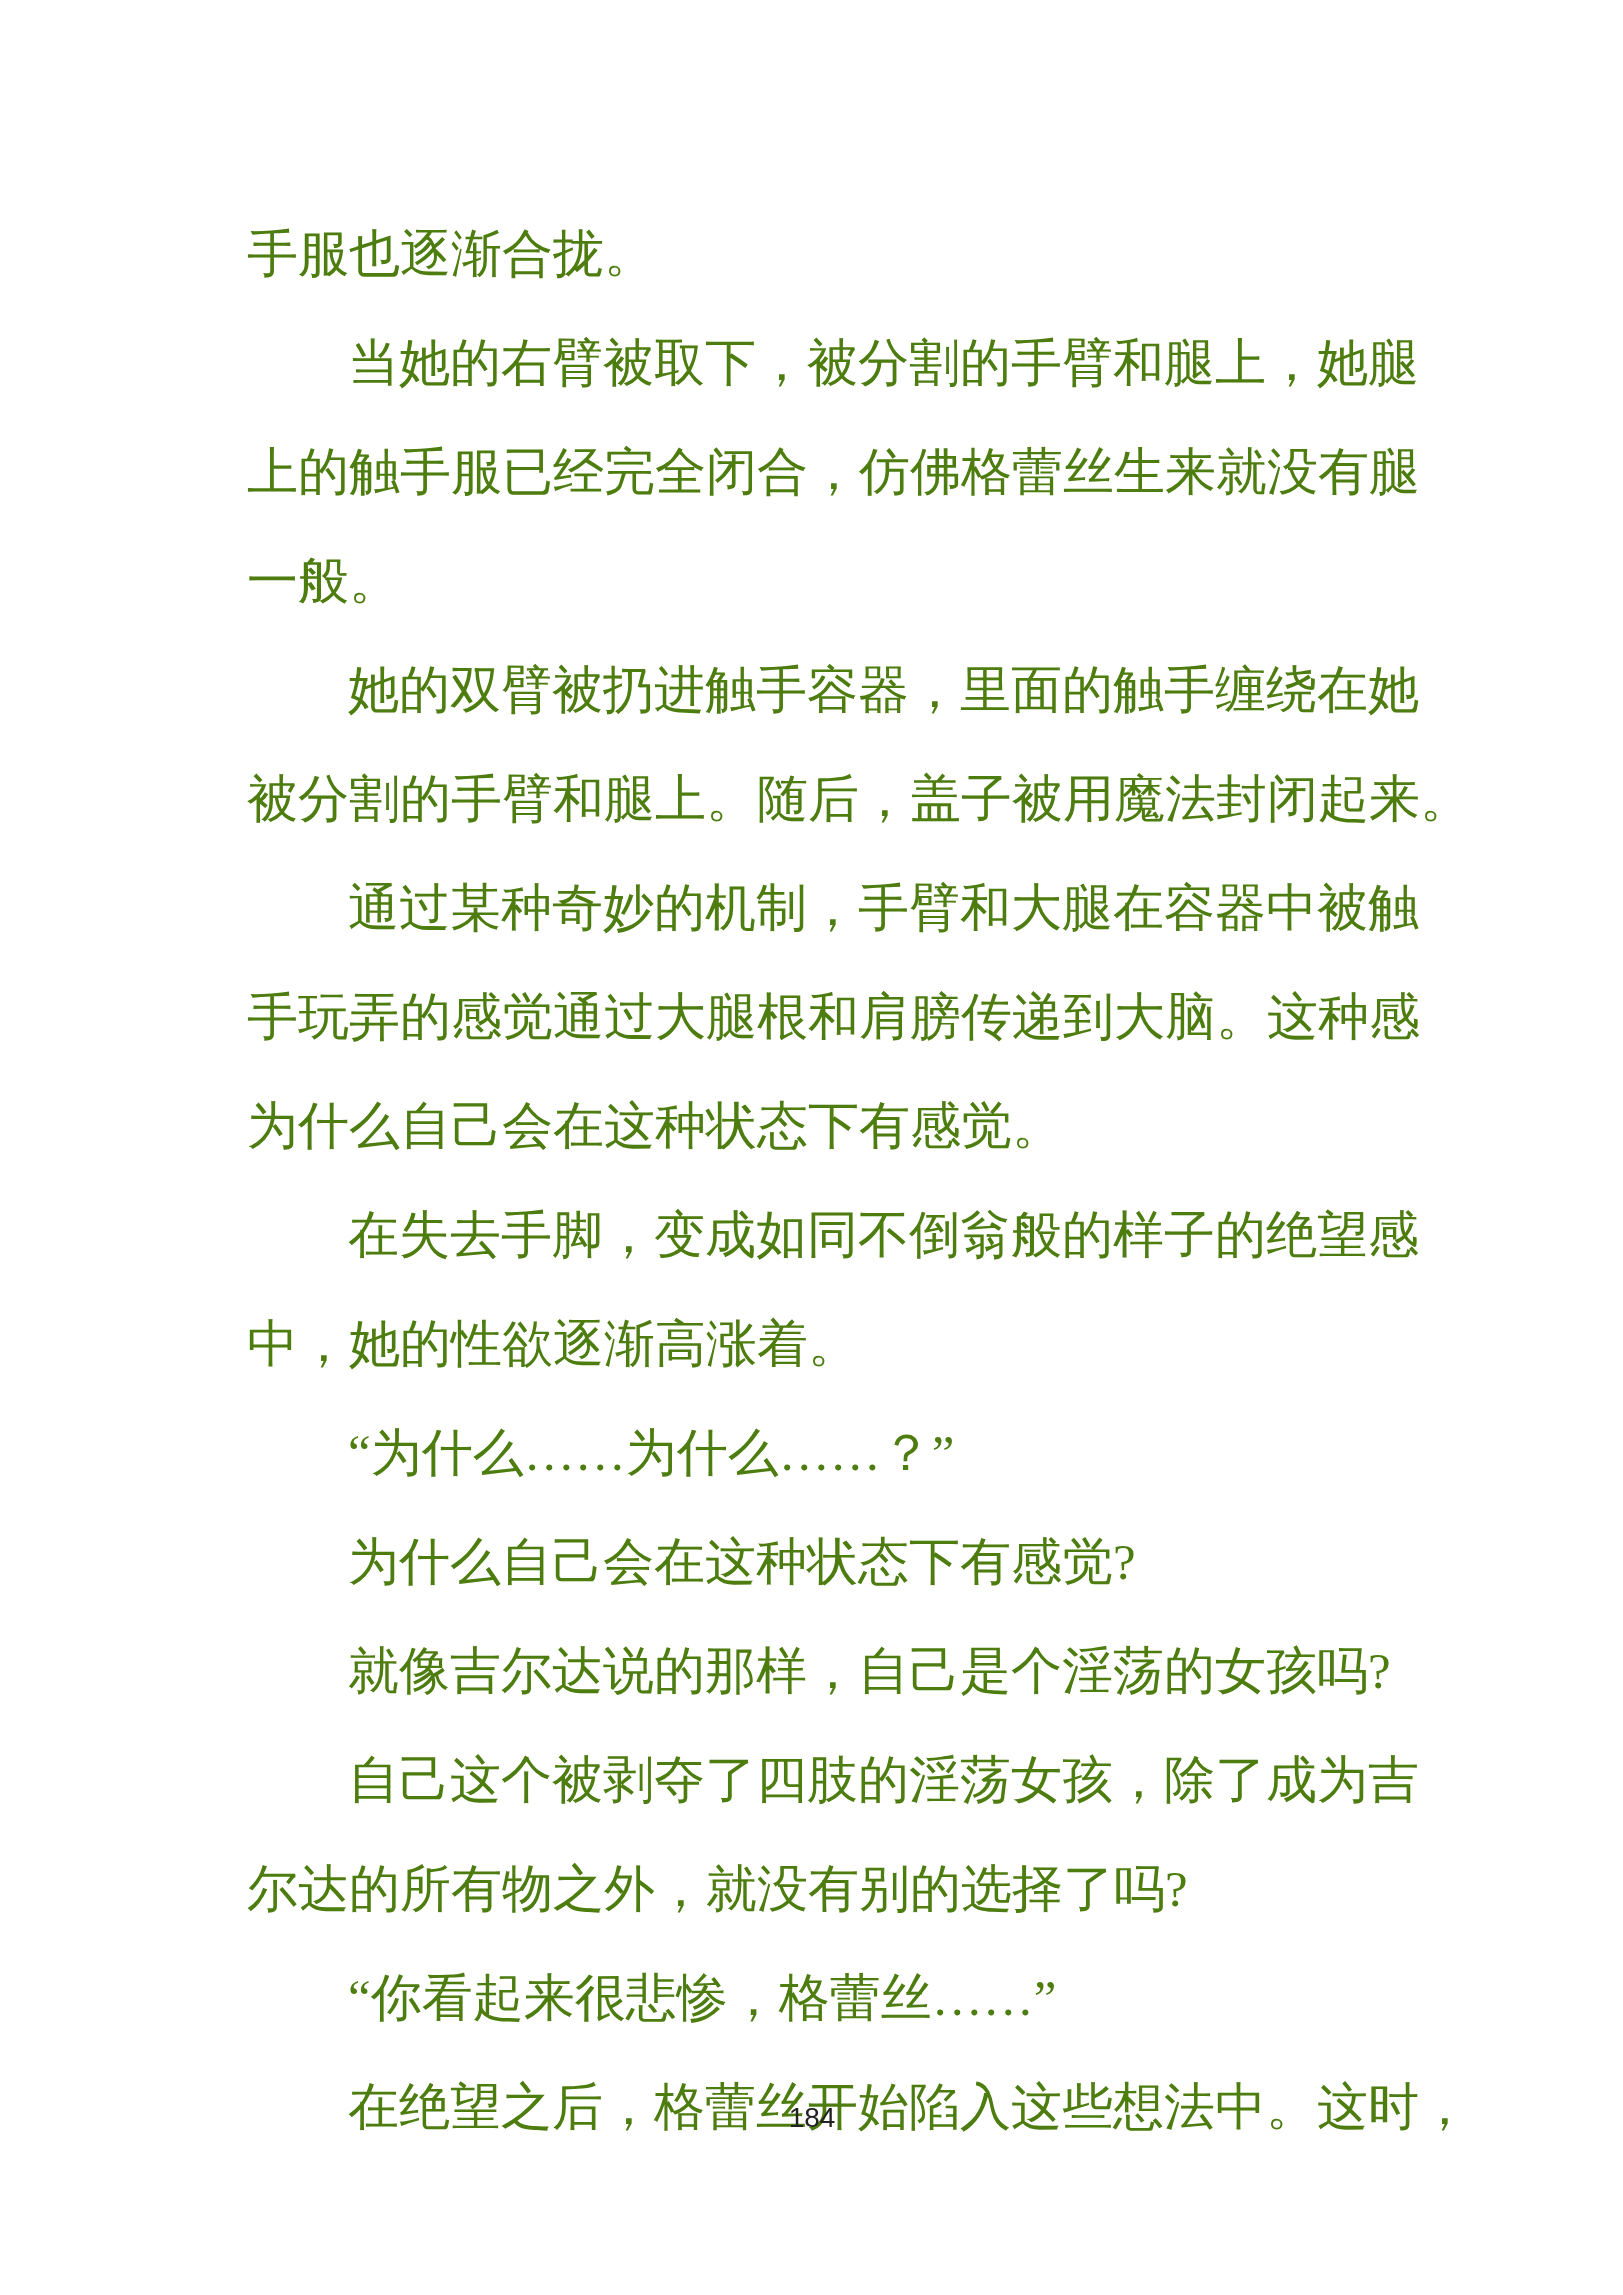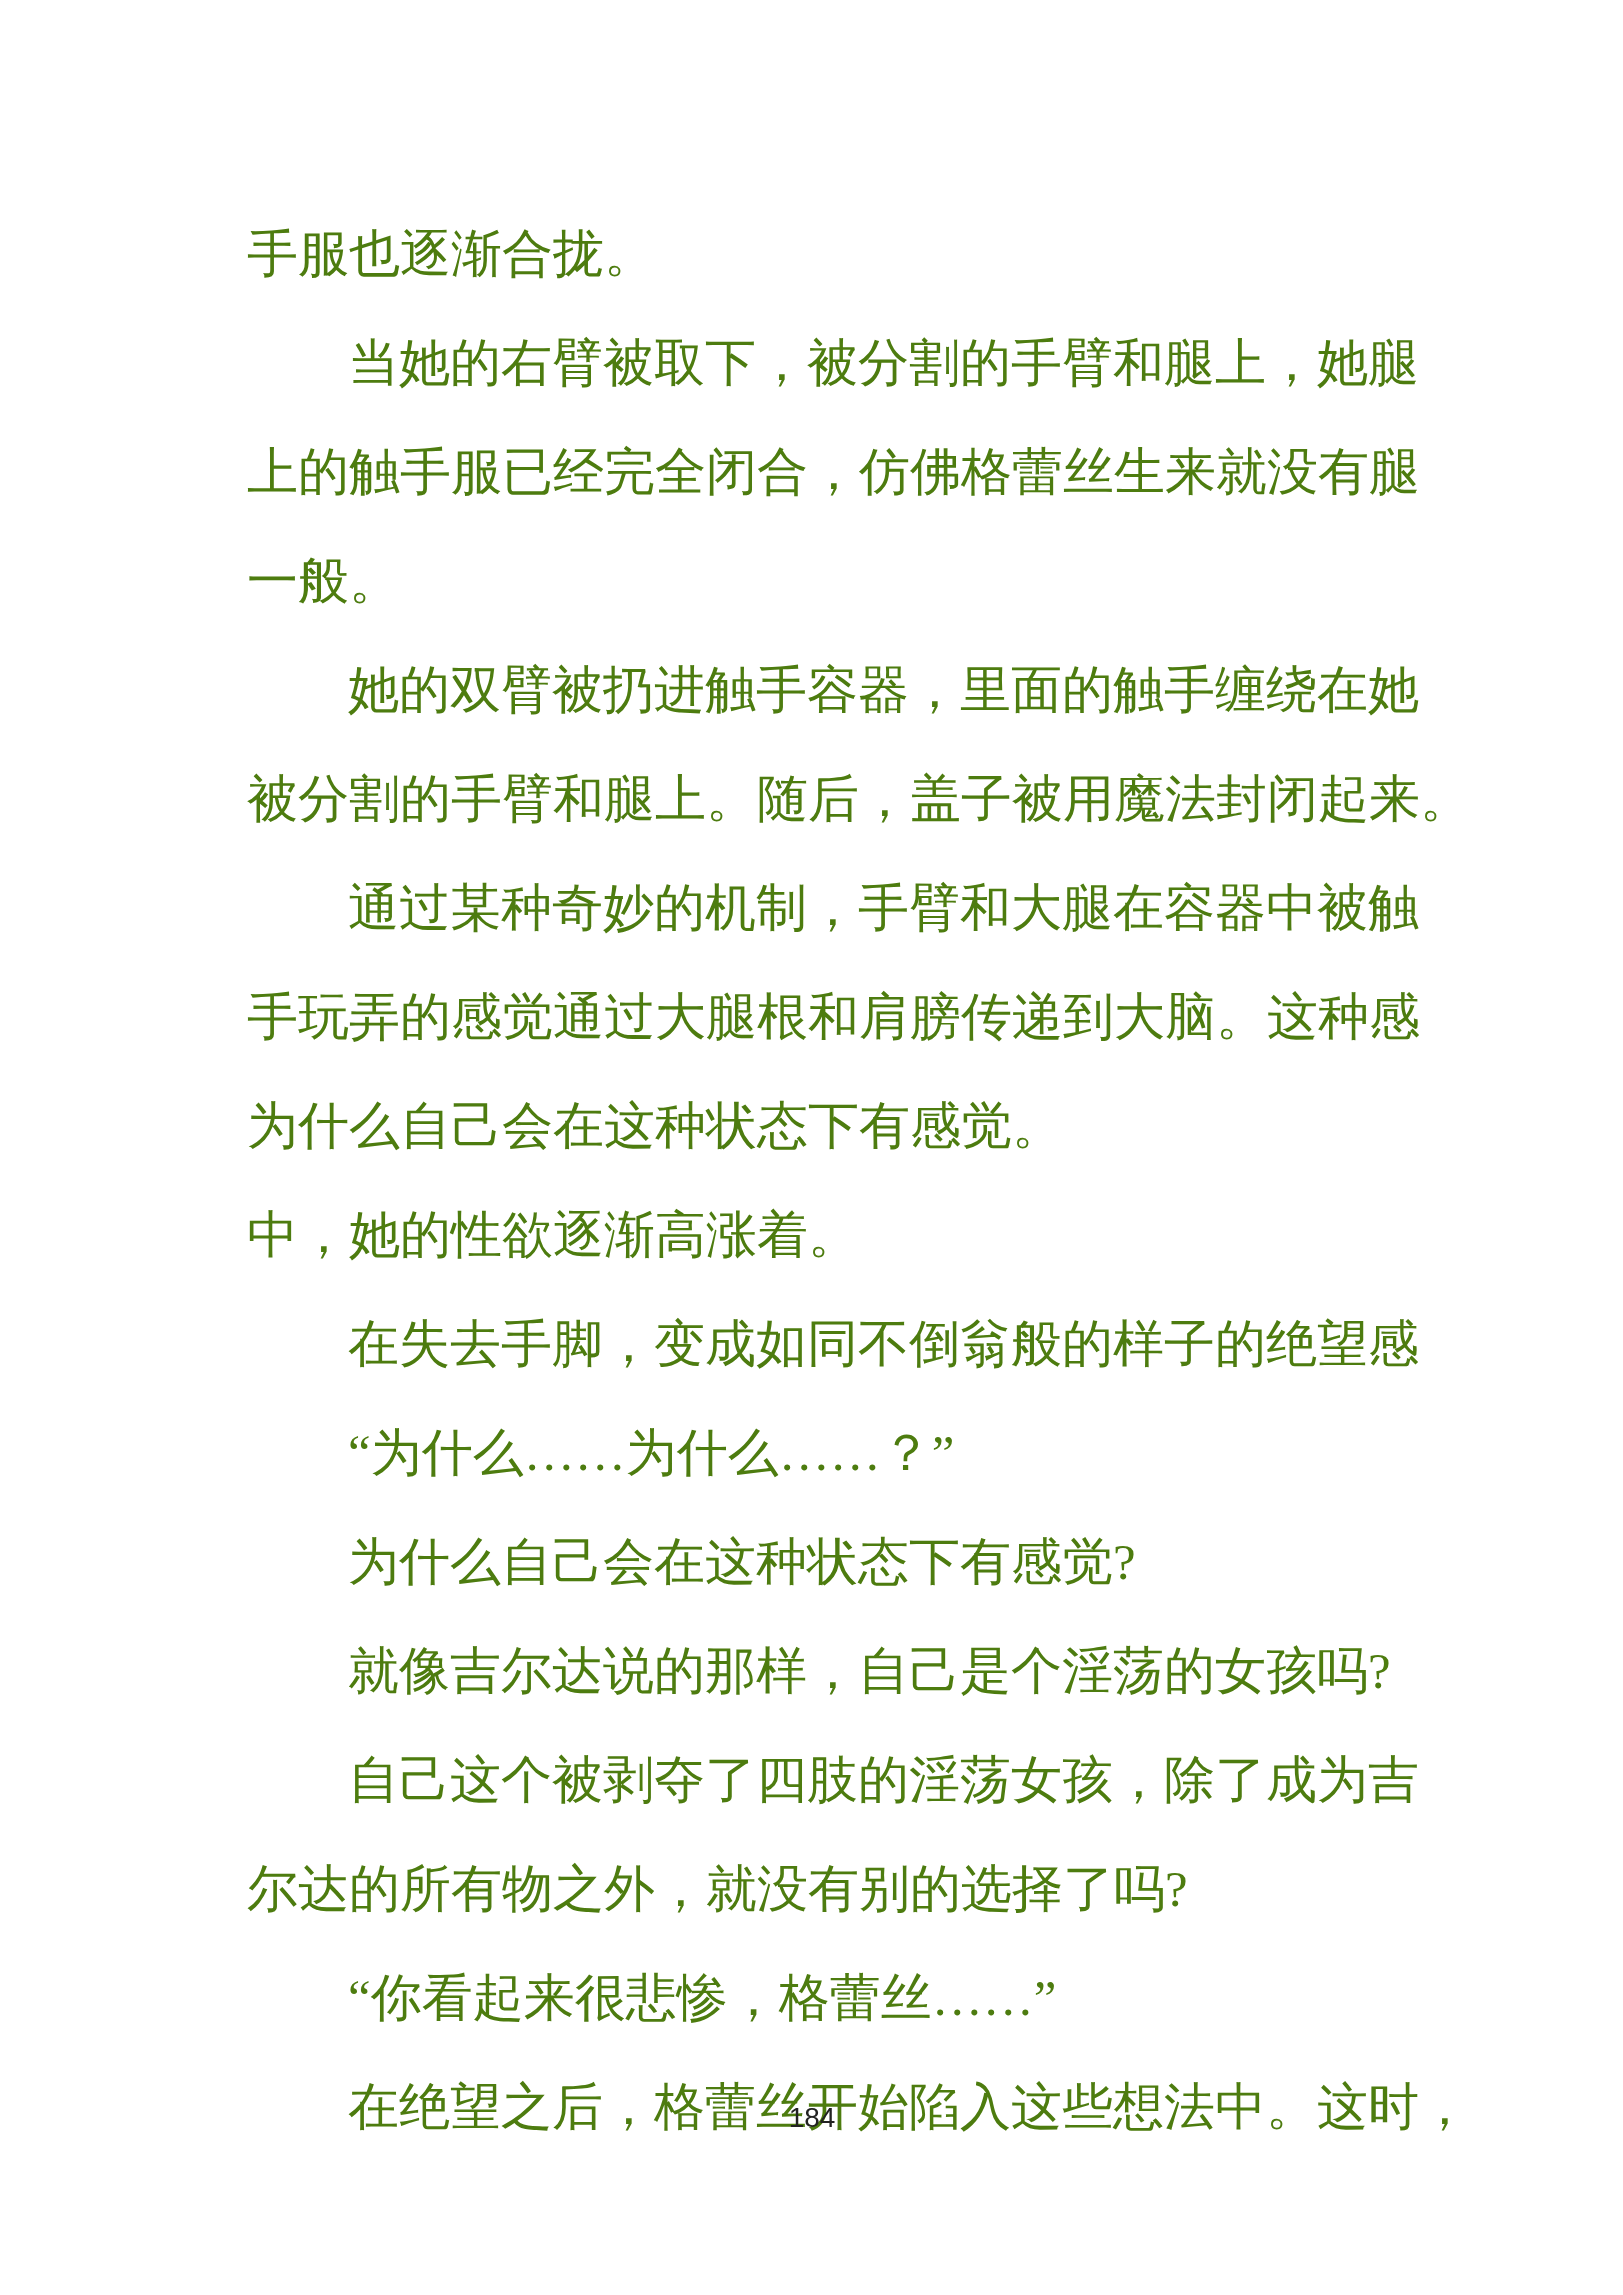--- a/index.html
+++ b/index.html
@@ -53,22 +53,22 @@
   <div class="text-block">
       <div class="line">手服也逐渐合拢。</div>
       <div class="line indent">当她的右臂被取下，被分割的手臂和腿上，她腿</div>
       <div class="line">上的触手服已经完全闭合，仿佛格蕾丝生来就没有腿</div>
       <div class="line">一般。</div>
       <div class="line indent">她的双臂被扔进触手容器，里面的触手缠绕在她</div>
       <div class="line">被分割的手臂和腿上。随后，盖子被用魔法封闭起来。</div>
       <div class="line indent">通过某种奇妙的机制，手臂和大腿在容器中被触</div>
       <div class="line">手玩弄的感觉通过大腿根和肩膀传递到大脑。这种感</div>
       <div class="line">为什么自己会在这种状态下有感觉。</div>
+      <div class="line indent">在失去手脚，变成如同不倒翁般的样子的绝望感</div>
       <div class="line">中，她的性欲逐渐高涨着。</div>
-      <div class="line indent">在失去手脚，变成如同不倒翁般的样子的绝望感</div>
       <div class="line indent">“为什么……为什么……？”</div>
       <div class="line indent">为什么自己会在这种状态下有感觉?</div>
       <div class="line indent">就像吉尔达说的那样，自己是个淫荡的女孩吗?</div>
       <div class="line indent">自己这个被剥夺了四肢的淫荡女孩，除了成为吉</div>
       <div class="line">尔达的所有物之外，就没有别的选择了吗?</div>
       <div class="line indent">“你看起来很悲惨，格蕾丝……”</div>
       <div class="line indent">在绝望之后，格蕾丝开始陷入这些想法中。这时，</div>
     </div>
   <div class="page-number">184</div>
 </div>

